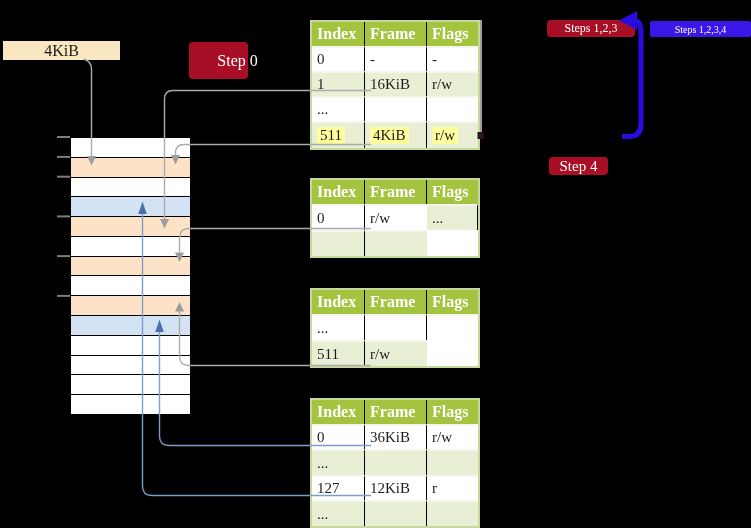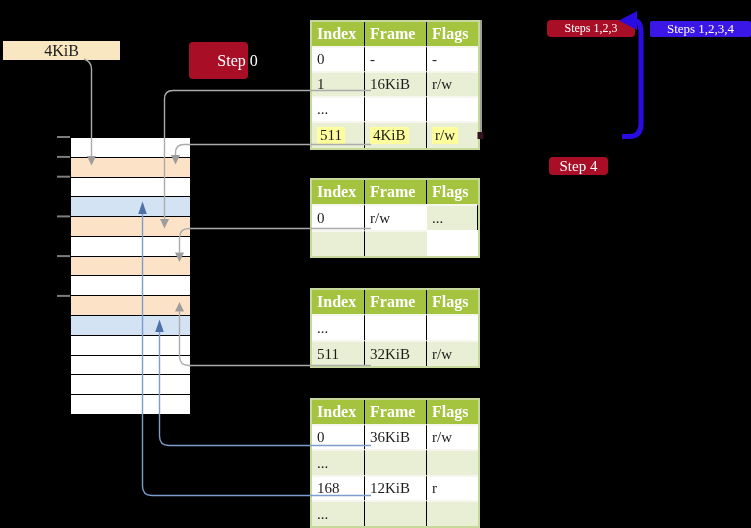--- a/index.html
+++ b/index.html
@@ -50,21 +50,21 @@
 <body>
 
 <div class="canvas">
 
   <div class="label-box" style="left:3px;top:41px;width:117px;height:19px;">
     <span>4KiB</span>
   </div>
 
   <div class="badge red" style="left:189px;top:42px;width:59px;height:37px;font-size:16px;padding-left:38px;">Step 0</div>
   <div class="badge red" style="left:507px;top:20px;width:88px;height:17px;font-size:12px;margin-left:40px;">Steps 1,2,3</div>
-  <div class="badge blue" style="left:650px;top:21px;width:101px;height:16px;font-size:13px;">Steps 1,2,3,4</div>
+  <div class="badge blue" style="left:650px;top:21px;width:101px;height:16px;font-size:10px;">Steps 1,2,3,4</div>
   <div class="badge red" style="left:521px;top:157px;width:59px;height:18px;font-size:15px;margin-left:28px;">Step 4</div>
 
   <div class="memcol" id="memcol">
       <div class="mrow" style="background: rgb(255, 255, 255);"></div>
       <div class="mrow" style="background: rgb(252, 226, 198);"></div>
       <div class="mrow" style="background: rgb(255, 255, 255);"></div>
       <div class="mrow" style="background: rgb(212, 227, 244);"></div>
       <div class="mrow" style="background: rgb(252, 226, 198);"></div>
       <div class="mrow" style="background: rgb(255, 255, 255);"></div>
       <div class="mrow" style="background: rgb(252, 226, 198);"></div>
@@ -157,23 +157,20 @@
     <div class="cell body c2">
         <span class="t"></span>
       </div>
     <div class="cell body c3">
         <span class="t"></span>
       </div>
 
     <div class="cell body c1 alt">
         <span class="t">511</span>
       </div>
-    <div class="cell body c2 alt">
-        <span class="t">32KiB</span>
-      </div>
     <div class="cell body c3 alt">
         <span class="t">r/w</span>
       </div>
   </div>
 
   <div class="ptable" id="t4" style="left:310px;top:398px;height:130px;grid-template-rows:24px 25px 26px 25px 26px;">
     <div class="cell th c1">Index</div>
     <div class="cell th c2">Frame</div>
     <div class="cell th c3">Flags</div>
 
@@ -191,21 +188,21 @@
         <span class="t">...</span>
       </div>
     <div class="cell body c2 alt">
         <span class="t"></span>
       </div>
     <div class="cell body c3 alt">
         <span class="t"></span>
       </div>
 
     <div class="cell body c1">
-        <span class="t">168</span>
+        <span class="t">127</span>
       </div>
     <div class="cell body c2">
         <span class="t">12KiB</span>
       </div>
     <div class="cell body c3">
         <span class="t">r</span>
       </div>
 
     <div class="cell body c1 alt">
         <span class="t">...</span>

